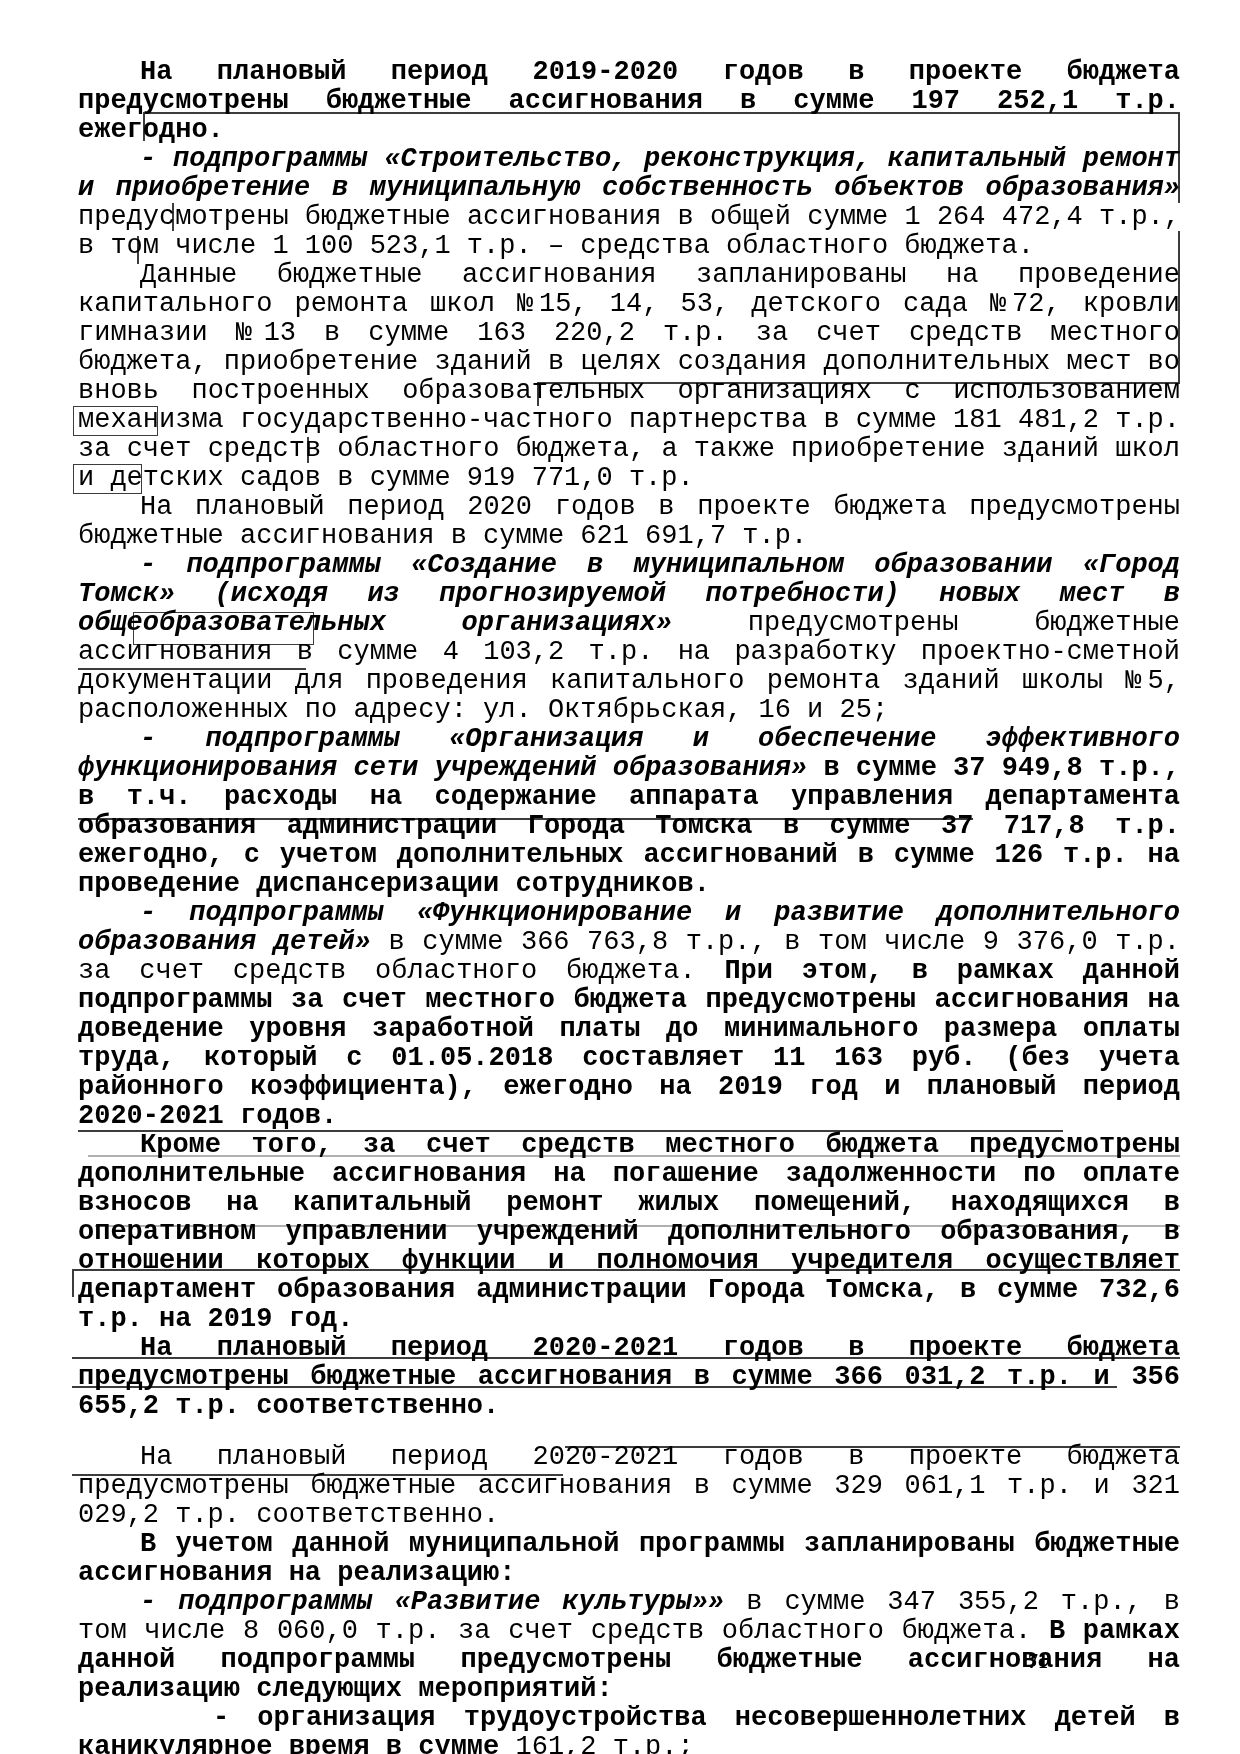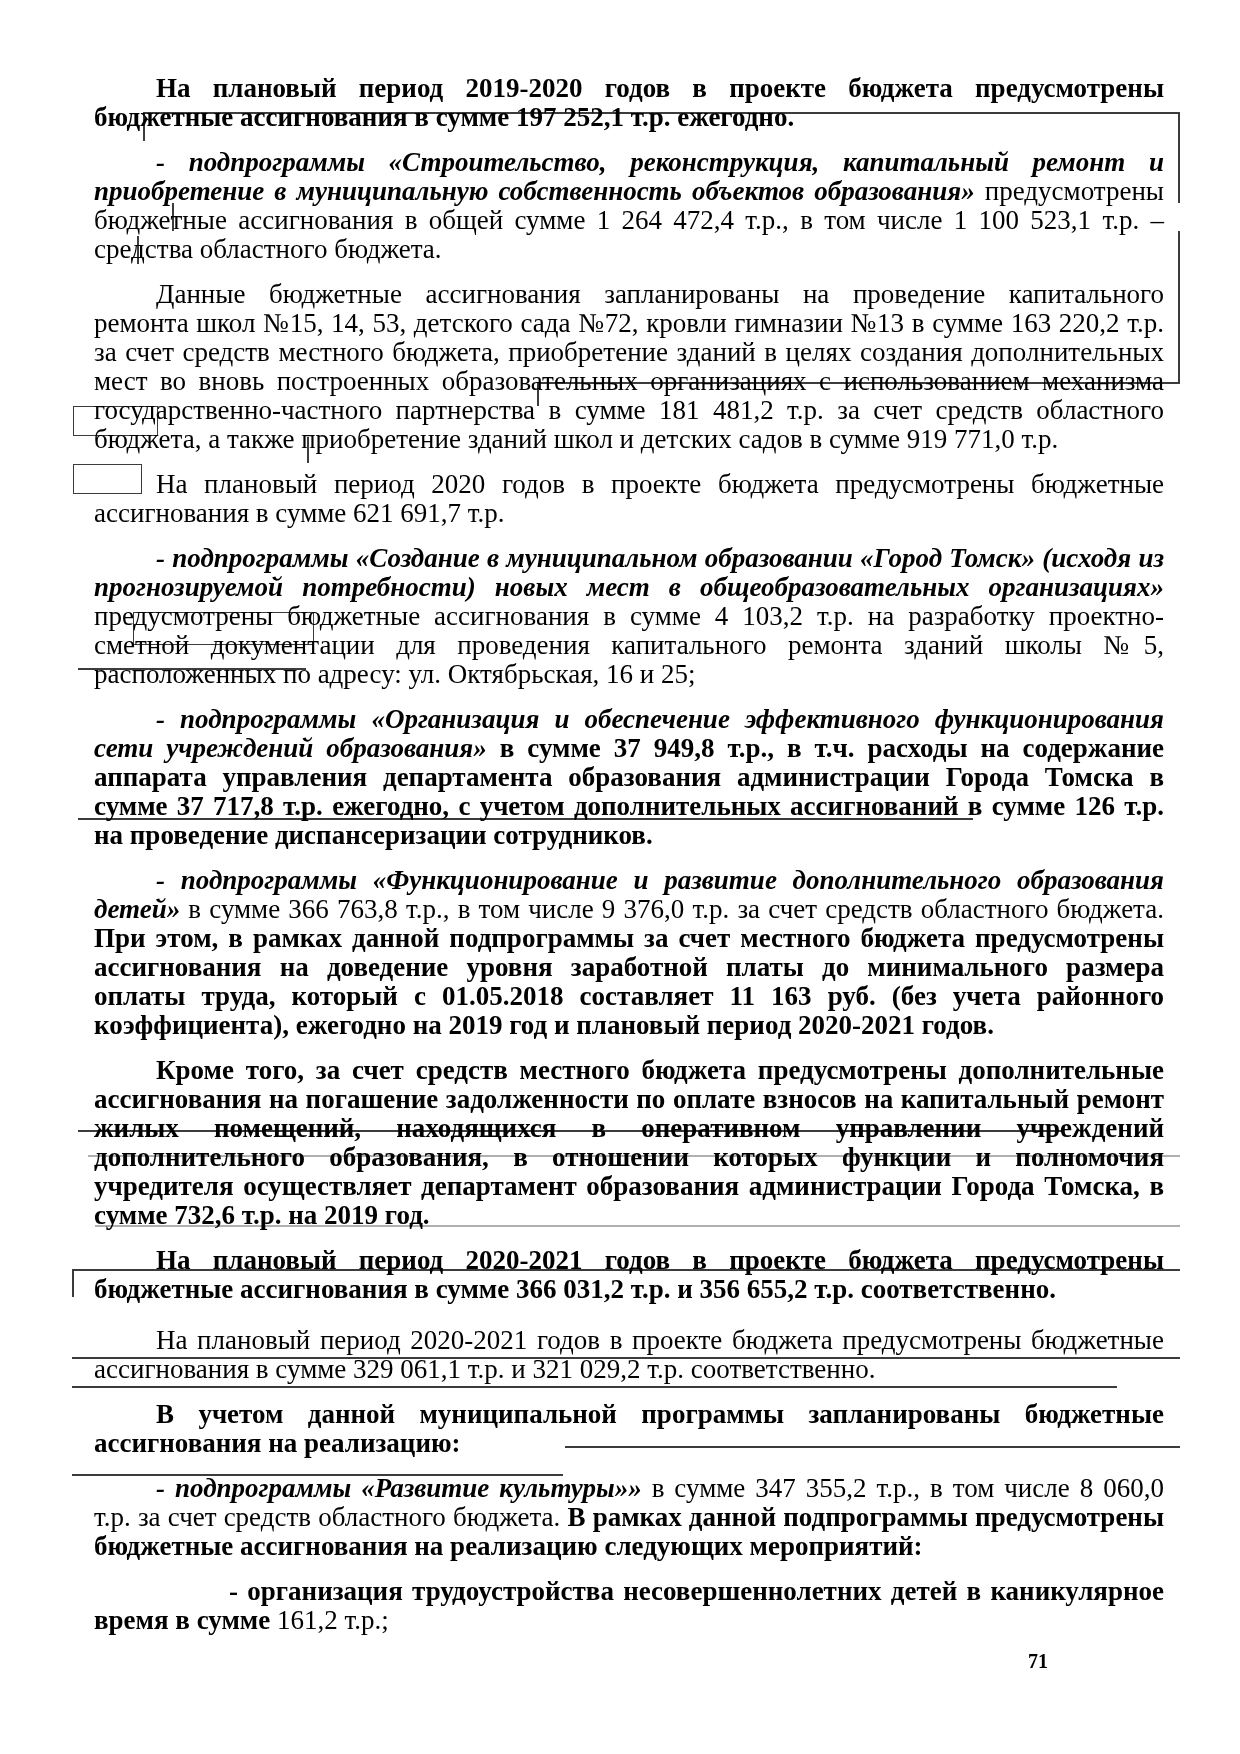--- a/index.html
+++ b/index.html
@@ -1,21 +1,21 @@
 <!DOCTYPE html>
 <html lang="ru"><head>
 <meta charset="utf-8">
 <style>
   html,body{margin:0;padding:0;}
   body{width:1240px;height:1754px;background:#ffffff;position:relative;
        font-family:"Liberation Serif","DejaVu Serif",serif;color:#000;}
   #page{position:absolute;left:0;top:0;width:1240px;height:1754px;overflow:hidden;}
   #textblock{position:absolute;left:78px;top:58px;width:1102px;
              font-size:27px;line-height:29px;}
-  p.para{margin:16px;text-align:justify;text-indent:62px;}
+  p.para{margin:0;text-align:justify;text-indent:62px;font-family:Liberation Mono, monospace;}
   p.para.bullet{text-indent:135px;}
   .b{font-weight:700;}
   .bi{font-weight:700;font-style:italic;}
   #heading{margin-top:30px;text-align:center;font-weight:700;text-indent:0;}
   #body2{margin-top:22px;}
   
   .mk{position:absolute;pointer-events:none;}
   .hl{border-top:2px solid #3c3c3c;height:0;}
   .hl.gray{border-top:2px solid #b0b0b0;}
   .vl{border-left:2px solid #3c3c3c;width:0;}

